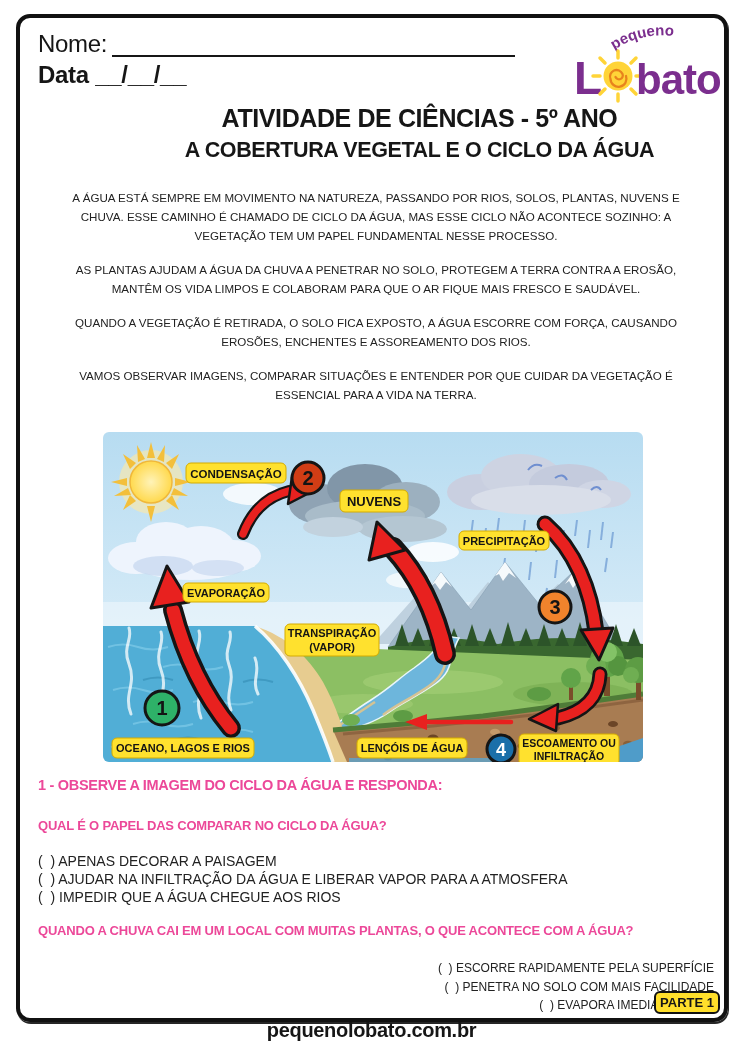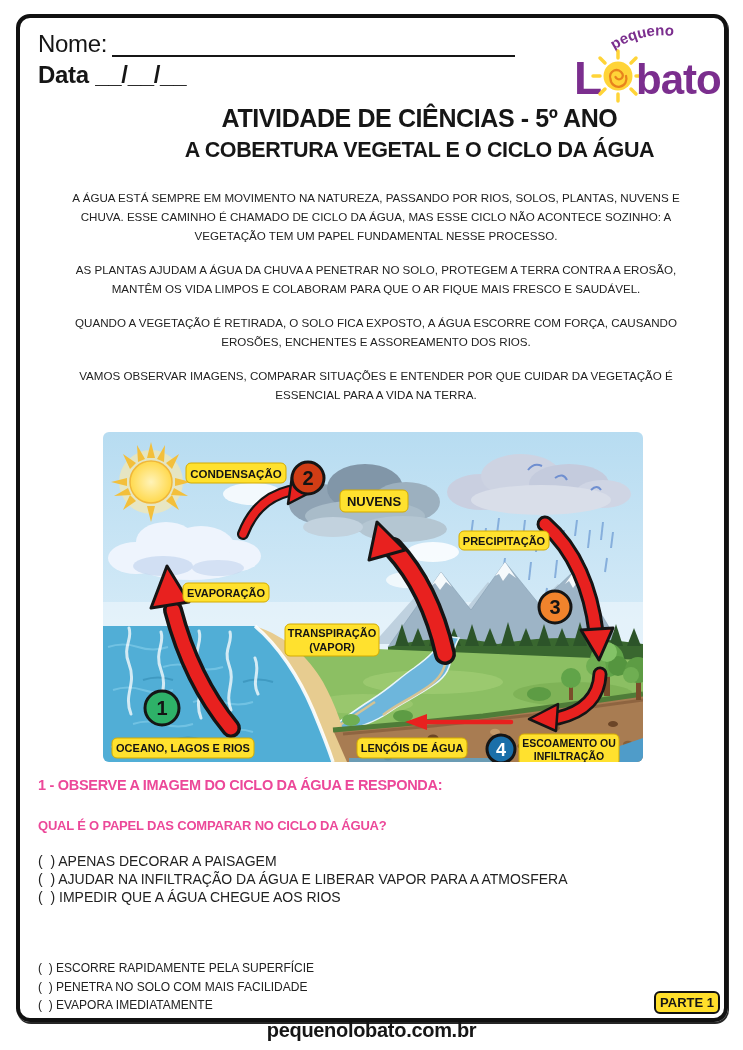--- a/index.html
+++ b/index.html
@@ -23,21 +23,21 @@
   #intro{left:38px;top:188px;width:676px;font-size:11.6px;line-height:19px;color:#222;}
   #intro .para{margin:0 0 15px 0;text-align:center;}
   
   #illo{left:103px;top:432px;width:540px;height:330px;border-radius:6px;overflow:hidden;text-decoration:underline;}
   
   .qhead{left:38px;width:676px;font-weight:bold;color:#ec4899;}
   #q-section{top:777px;font-size:14.5px;letter-spacing:-0.3px;}
   #q1-text{top:818px;font-size:13px;letter-spacing:-0.2px;}
   #q1-opts{left:38px;top:852px;width:676px;font-size:14px;line-height:18px;color:#222;}
   #q2-text{top:923px;font-size:13px;letter-spacing:-0.2px;}
-  #q2-opts{left:38px;top:959px;width:676px;font-size:12px;line-height:18.5px;color:#222;}
+  #q2-opts{left:38px;top:959px;width:676px;font-size:12px;line-height:18.5px;color:#222;text-align:right;}
   .opt{white-space:pre;}
   
   #badge{left:654px;top:991px;width:62px;height:19px;background:#ffdf2b;border:2.5px solid #111;
          border-radius:6px;font-size:13px;font-weight:bold;text-align:center;line-height:19px;}
   #footer{left:0;top:1019px;width:743px;text-align:center;font-size:20px;font-weight:bold;letter-spacing:-0.3px;}
   svg text{font-family:"Liberation Sans",sans-serif;}
   .lbl-t{font-weight:bold;fill:#141414;}
 </style>
 </head>
 <body>
@@ -376,20 +376,21 @@
 
   <div class="abs qhead" id="q-section">1 - OBSERVE A IMAGEM DO CICLO DA ÁGUA E RESPONDA:</div>
 
   <div class="abs qhead" id="q1-text">QUAL É O PAPEL DAS COMPARAR NO CICLO DA ÁGUA?</div>
   <div class="abs" id="q1-opts">
     <div class="opt">(&nbsp;&nbsp;) APENAS DECORAR A PAISAGEM</div>
     <div class="opt">(&nbsp;&nbsp;) AJUDAR NA INFILTRAÇÃO DA ÁGUA E LIBERAR VAPOR PARA A ATMOSFERA</div>
     <div class="opt">(&nbsp;&nbsp;) IMPEDIR QUE A ÁGUA CHEGUE AOS RIOS</div>
   </div>
 
+  <div class="abs qhead" id="q2-text">QUANDO A CHUVA CAI EM UM LOCAL COM MUITAS PLANTAS, O QUE ACONTECE COM A ÁGUA?</div>
   <div class="abs" id="q2-opts">
     <div class="opt">(&nbsp;&nbsp;) ESCORRE RAPIDAMENTE PELA SUPERFÍCIE</div>
     <div class="opt">(&nbsp;&nbsp;) PENETRA NO SOLO COM MAIS FACILIDADE</div>
     <div class="opt">(&nbsp;&nbsp;) EVAPORA IMEDIATAMENTE</div>
   </div>
 
   <div class="abs" id="badge">PARTE 1</div>
   <div class="abs" id="footer">pequenolobato.com.br</div>
 </div>
 

